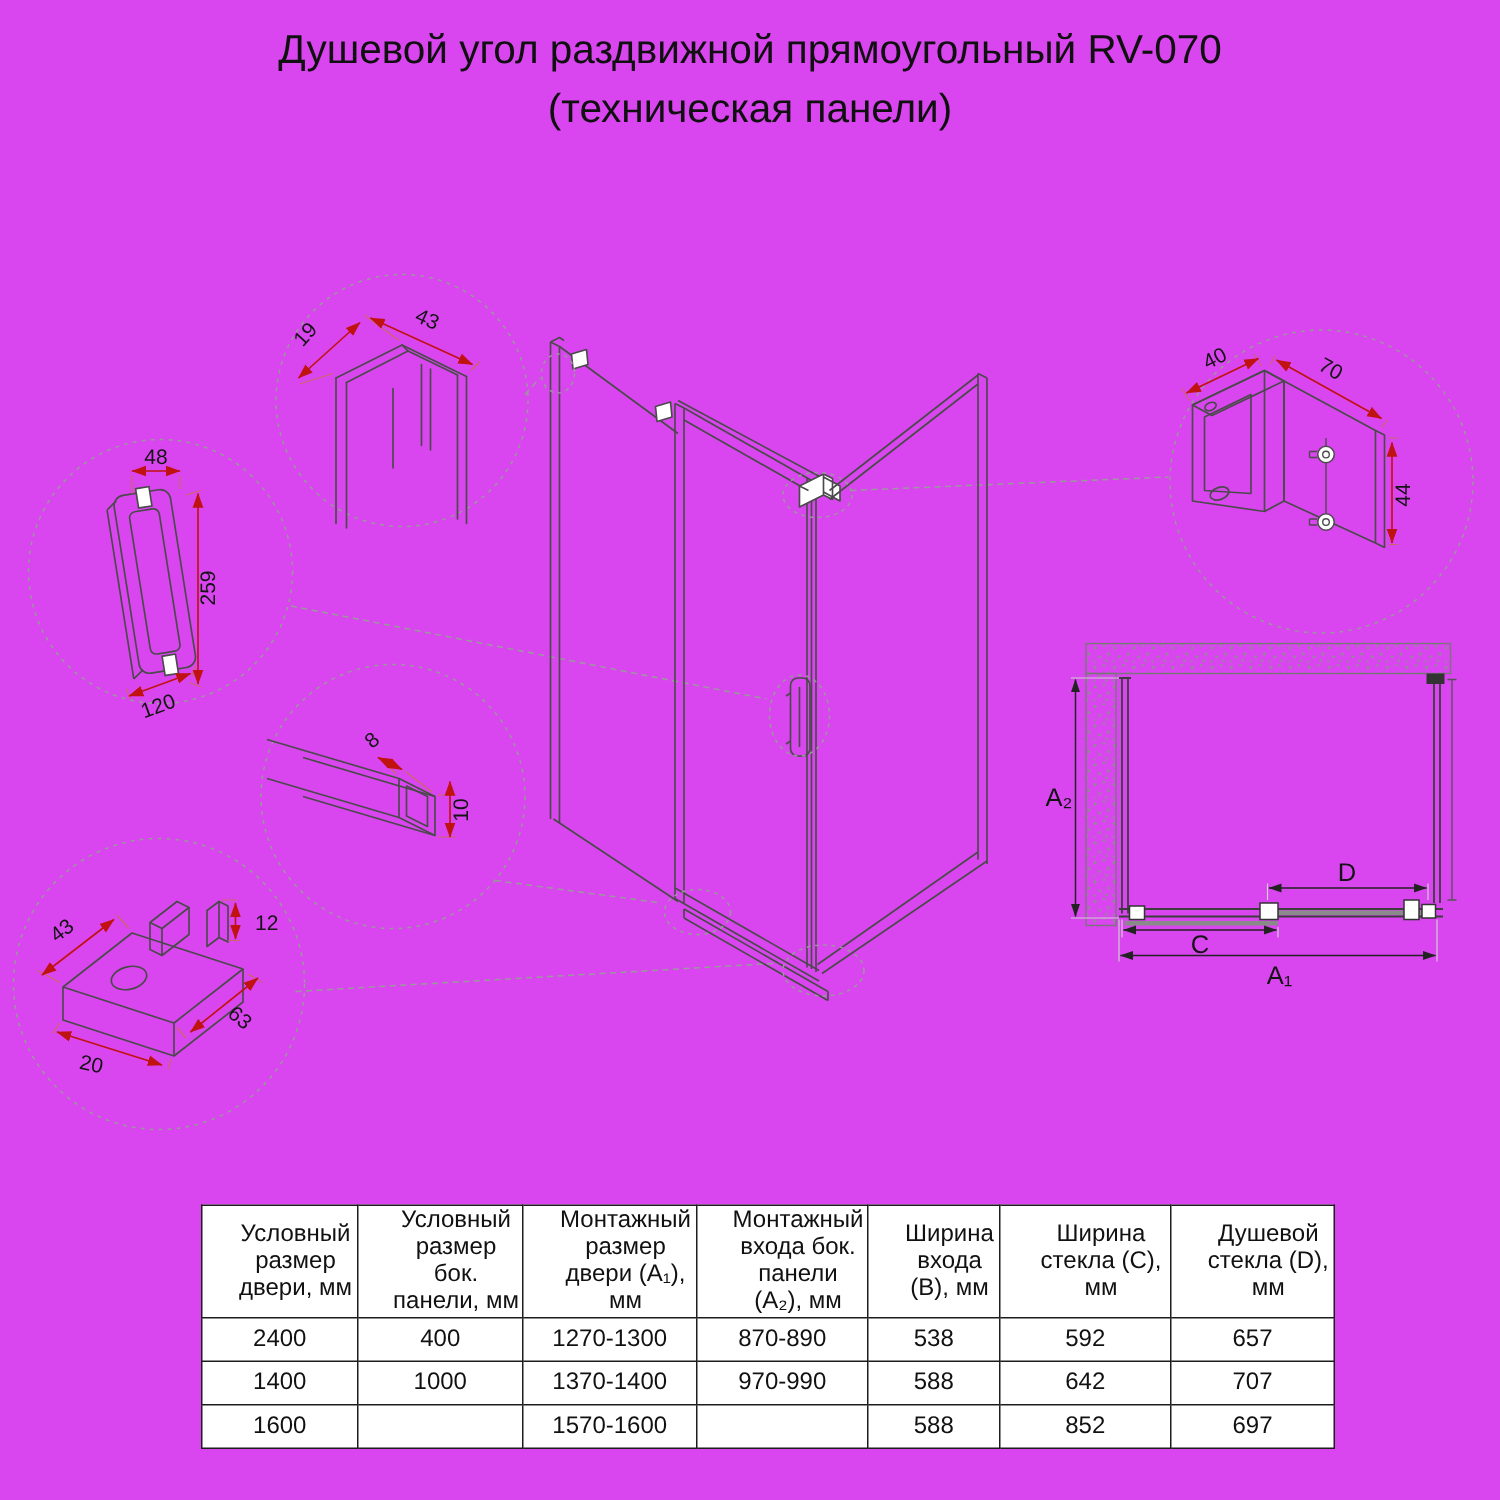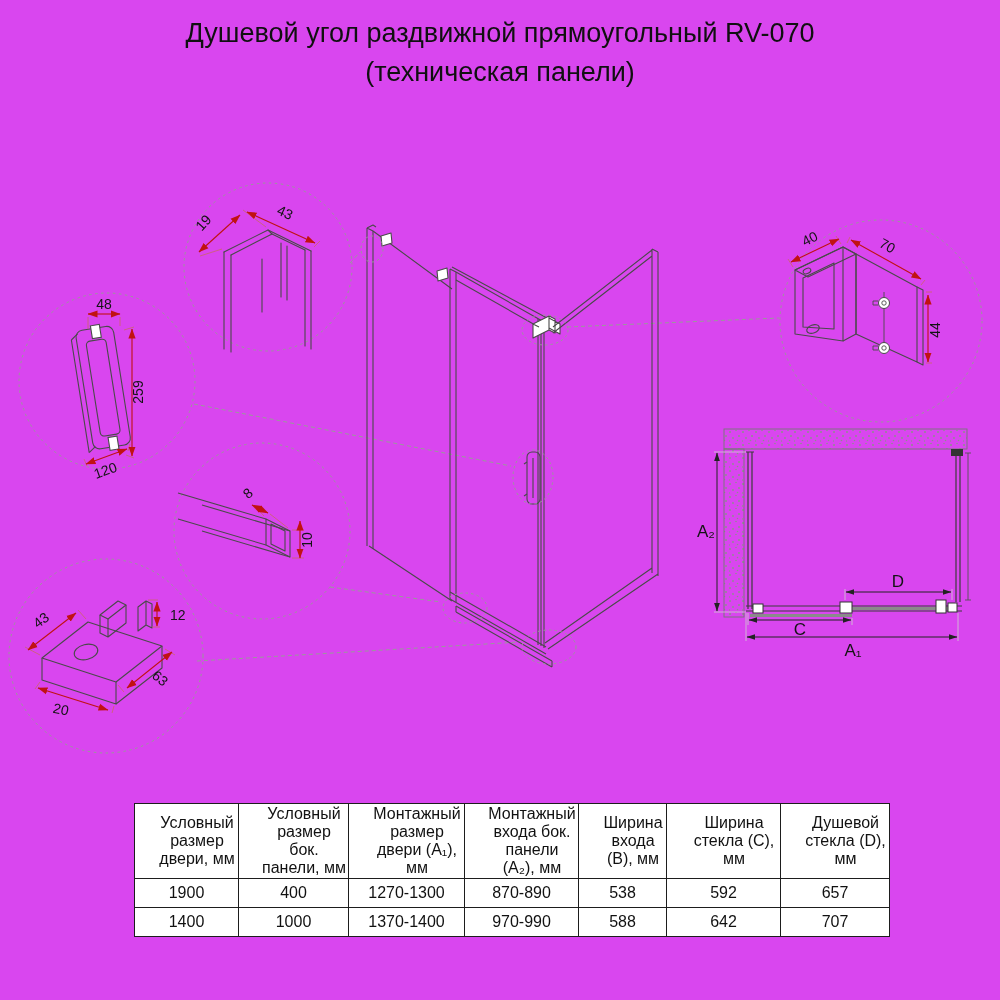--- a/index.html
+++ b/index.html
@@ -265,33 +265,42 @@
         <th>Условный размер бок. панели, мм</th>
         <th>Монтажный размер двери (A₁), мм</th>
         <th>Монтажный входа бок. панели (A₂), мм</th>
         <th>Ширина входа (B), мм</th>
         <th>Ширина стекла (C), мм</th>
         <th>Душевой стекла (D), мм</th>
       </tr>
     </thead>
     <tbody>
       <tr>
-        <td>1900</td>
+        <td>2400</td>
         <td>400</td>
         <td>1270-1300</td>
         <td>870-890</td>
         <td>538</td>
         <td>592</td>
         <td>657</td>
       </tr>
       <tr>
         <td>1400</td>
         <td>1000</td>
         <td>1370-1400</td>
         <td>970-990</td>
         <td>588</td>
         <td>642</td>
         <td>707</td>
       </tr>
+      <tr>
+        <td>1600</td>
+        <td></td>
+        <td>1570-1600</td>
+        <td></td>
+        <td>588</td>
+        <td>852</td>
+        <td>697</td>
+      </tr>
     </tbody>
   </table>
 
 </div>
 
 </body></html>

